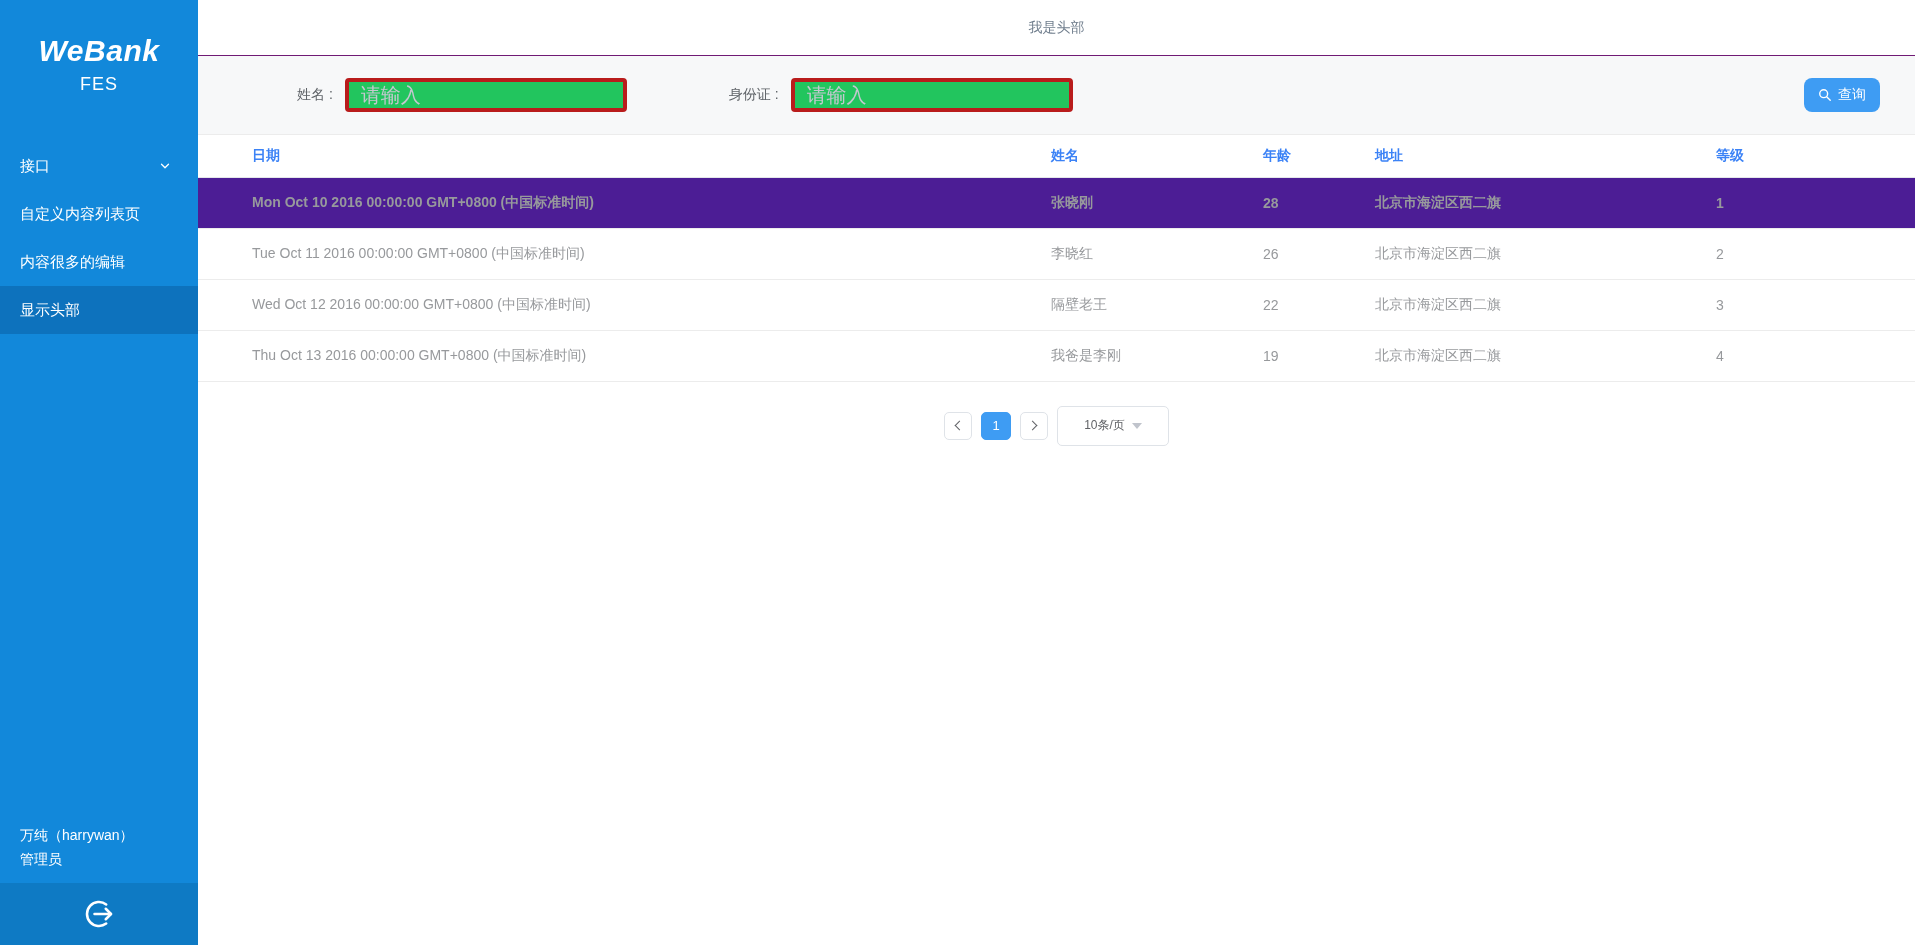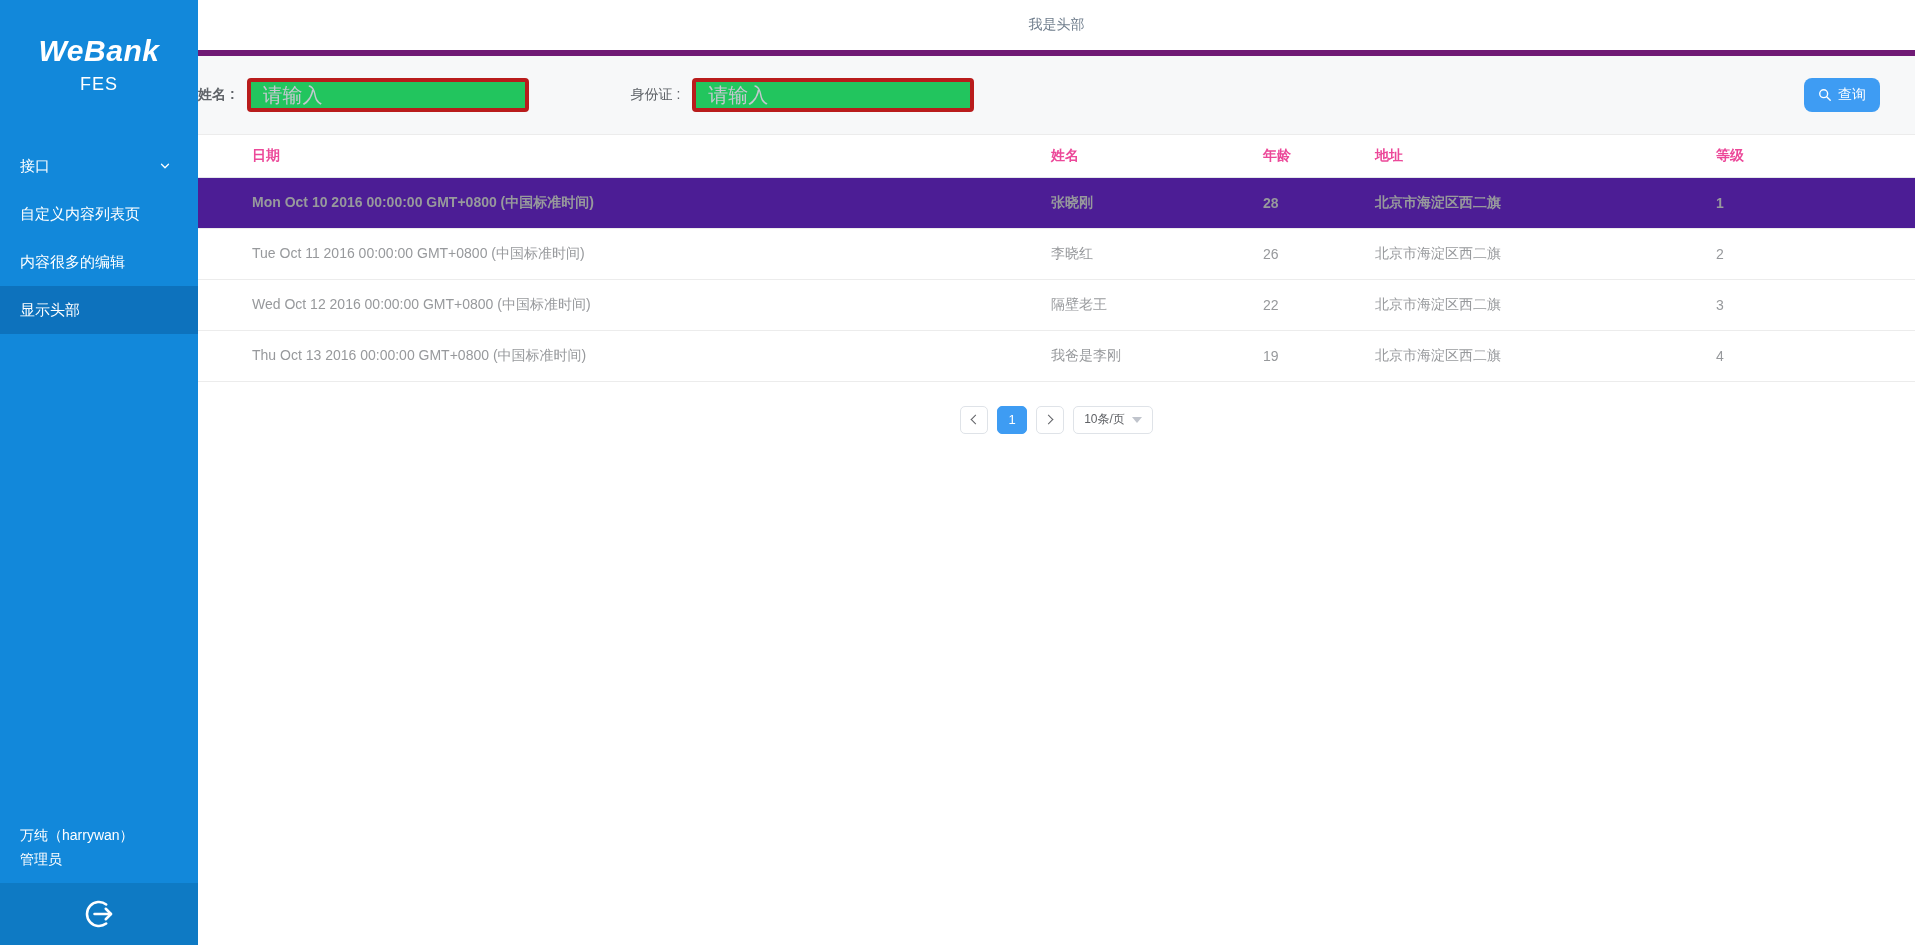--- a/index.html
+++ b/index.html
@@ -30,65 +30,65 @@
   .sidebar-footer {
     height:62px; background: var(--sidebar-footer, #0e7ac4);
     display:flex; align-items:center; justify-content:center;
   }
   .logout-btn { display:inline-flex; cursor:pointer; }
 
   
   .main { flex:1; display:flex; flex-direction:column; background:#fff; }
   .topbar {
     height:56px; display:flex; align-items:center; justify-content:center;
-    font-size:14px; color:#6f7d8c; border-bottom:6px solid #701a75; background:#fff;
+    font-size:14px; color:#6f7d8c; border-bottom:1px solid #701a75; background:#fff;
   }
   .searchbar {
     height:79px; background:#f7f8f9; border-bottom:1px solid #ececec;
     display:flex; align-items:center;
   }
   .searchbar label { font-size:14px; color:#5f6368; }
-  .lbl-name { margin-right:12px;font-weight:bold; }
+  .lbl-name { margin-left:99px; margin-right:12px; }
   .lbl-id { margin-left:102px; margin-right:12px; }
   .searchbar input {
     width:282px; height:34px; background:#22c55e; border:4px solid #b91c1c;
     border-radius:4px; padding:0 12px; font-size:20px; color:#333; outline:none;
     font-family:inherit;
   }
   .searchbar input::placeholder { color:#c4c8cf; }
   .query-btn {
     margin-left:auto; margin-right:35px; height:34px; padding:0 14px;
     background: var(--accent, #3e9cf3); color:#fff; border:none; border-radius:8px;
     font-size:14px; display:inline-flex; align-items:center; gap:6px; cursor:pointer;
     font-family:inherit;
   }
 
   
   table { width:100%; border-collapse:collapse; table-layout:fixed; }
   thead th {
-    height:42px; text-align:left; font-size:14px; font-weight:bold; color:#ec4899;
+    height:42px; text-align:left; font-size:14px; font-weight:bold; color:#3b82f6;
     border-bottom:1px solid #e4e7ea; background:#fff;
   }
   tbody td { height:51px; font-size:14px; color:#97999c; border-bottom:1px solid #ececec; }
   th.first, td.first { padding-left:54px; }
   tr.striped { background:#4c1d95;font-weight:bold; }
 
   
   .pagination { margin-top:24px; display:flex; justify-content:center; align-items:center; gap:9px; }
   .pg-btn {
     min-width:28px; height:28px; background:#fff; border:1px solid #dfe3e8; border-radius:5px;
     display:inline-flex; align-items:center; justify-content:center; cursor:pointer;
     font-size:13px; color:#606266; font-family:inherit;
   }
   .pg-btn.active { background: var(--accent, #3e9cf3); border-color: var(--accent, #3e9cf3); color:#fff; width:30px; }
   .chev { display:inline-block; width:7px; height:7px; border-left:1.5px solid #606266; border-bottom:1.5px solid #606266; }
   .chev-left  { transform:rotate(45deg); margin-left:3px; }
   .chev-right { transform:rotate(-135deg); margin-right:3px; }
   .pg-size {
-    height:28px; padding:0 10px; background:#fff; border:1px solid #dfe3e8; border-radius:5px;
+    height:40px; padding:0 26px; background:#fff; border:1px solid #dfe3e8; border-radius:5px;
     display:inline-flex; align-items:center; gap:7px; font-size:12px; color:#606266;
     cursor:pointer; font-family:inherit;
   }
   .caret { width:0; height:0; border-left:5px solid transparent; border-right:5px solid transparent; border-top:6px solid #c0c4cc; display:inline-block; }
 </style>
 </head>
 <body>
 
 <div class="app">
 

